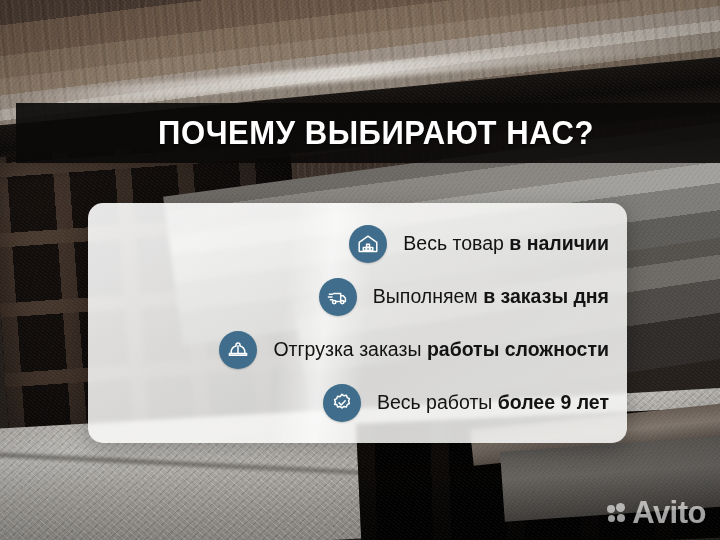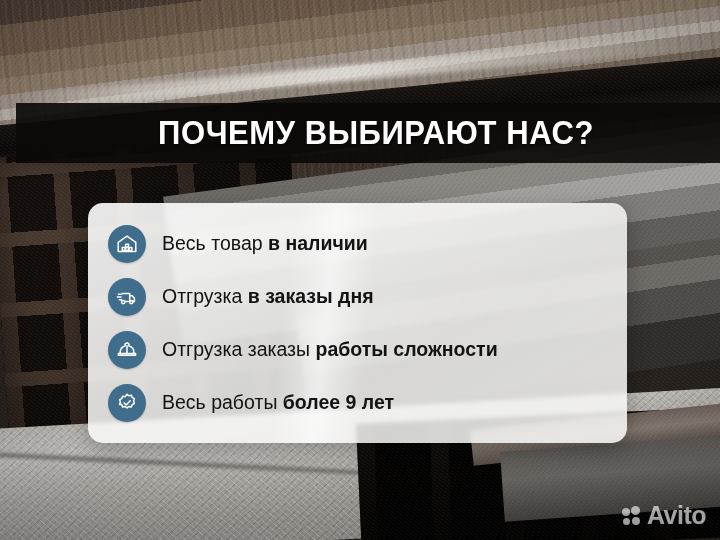--- a/index.html
+++ b/index.html
@@ -192,20 +192,21 @@
     background: linear-gradient(150deg,
       rgba(255,255,255,.90) 0%,
       rgba(252,252,251,.86) 34%,
       rgba(249,249,248,.83) 62%,
       rgba(246,246,245,.88) 100%);
     backdrop-filter: blur(2px);
     box-shadow: 0 6px 22px rgba(0,0,0,.28);
     padding: 14px 18px 14px 20px;
     display: flex; flex-direction: column; justify-content: space-around;
     overflow: hidden;
+    align-items: flex-end;
   }
   
   .panel::after {
     content: ""; position: absolute;
     left: 36%; top: -10%; width: 16%; height: 120%;
     background: linear-gradient(90deg, rgba(255,255,255,0) 0%, rgba(255,255,255,.55) 50%, rgba(255,255,255,0) 100%);
     transform: rotate(6deg);
     pointer-events: none;
   }
 
@@ -243,21 +244,21 @@
   .wm-dots { position: relative; width: 20px; height: 20px; }
   .wm-dots i {
     position: absolute; border-radius: 50%; background: rgba(255,255,255,.85); display: block;
   }
   .wm-dots i:nth-child(1) { width: 8px;  height: 8px;  left: 0;   top: 2px; }
   .wm-dots i:nth-child(2) { width: 9px;  height: 9px;  left: 9px; top: 0; }
   .wm-dots i:nth-child(3) { width: 7px;  height: 7px;  left: 1px; top: 12px; }
   .wm-dots i:nth-child(4) { width: 8px;  height: 8px;  left: 10px;top: 11px; }
   .wm-text {
     font-family: "Liberation Sans", sans-serif;
-    font-size: 25px; font-weight: 700; color: rgba(255,255,255,.88);
+    font-size: 31px; font-weight: 700; color: rgba(255,255,255,.88);
     letter-spacing: -.5px; line-height: 1;
   }
 </style>
 </head>
 <body>
 
 <div class="stage">
 
   <div class="photo">
     <div class="bg-sky"></div>
@@ -310,21 +311,21 @@
     <div class="feature">
       <span class="badge">
         <svg width="24" height="24" viewBox="0 0 24 24" fill="none" stroke="#ffffff" stroke-width="1.5" stroke-linecap="round" stroke-linejoin="round">
           <path d="M7.6 8.4h7.1v8.1H9.9"></path>
           <path d="M14.7 10.7h2.6l2.1 2.6v3.2h-2.3"></path>
           <circle cx="8.2" cy="17.1" r="1.7"></circle>
           <circle cx="16.3" cy="17.1" r="1.7"></circle>
           <path d="M3.4 9.3h3.1M2.4 12h3.6M4.3 14.7h2.2"></path>
         </svg>
       </span>
-      <span class="feature-text"><span>Отгрузка </span><b>в заказы дня</b></span>
+      <span class="feature-text"><span>Выполняем </span><b>в заказы дня</b></span>
     </div>
 
     <div class="feature">
       <span class="badge">
         <svg width="24" height="24" viewBox="0 0 24 24" fill="none" stroke="#ffffff" stroke-width="1.5" stroke-linecap="round" stroke-linejoin="round">
           <path d="M5.2 15.4v-1.1c0-3.1 2.1-5.6 4.8-6.3v-1a2 2 0 0 1 4 0v1c2.7.7 4.8 3.2 4.8 6.3v1.1"></path>
           <path d="M12 7.8v7.4"></path>
           <path d="M3.4 15.6h17.2v1.7H3.4z"></path>
         </svg>
       </span>

